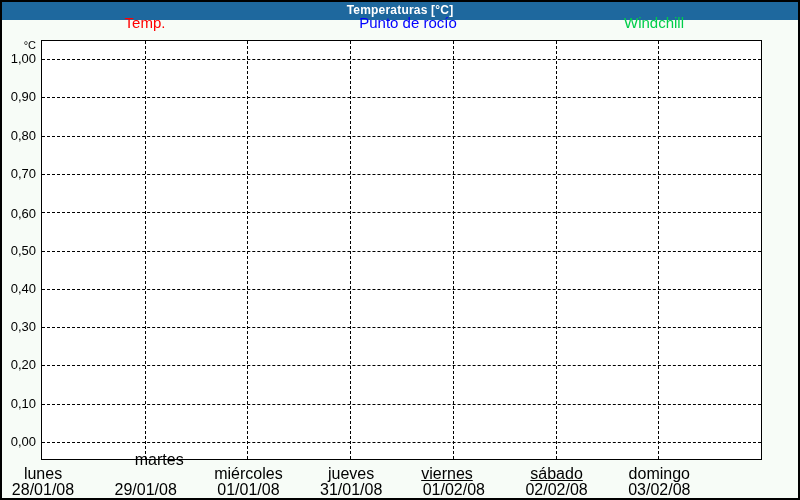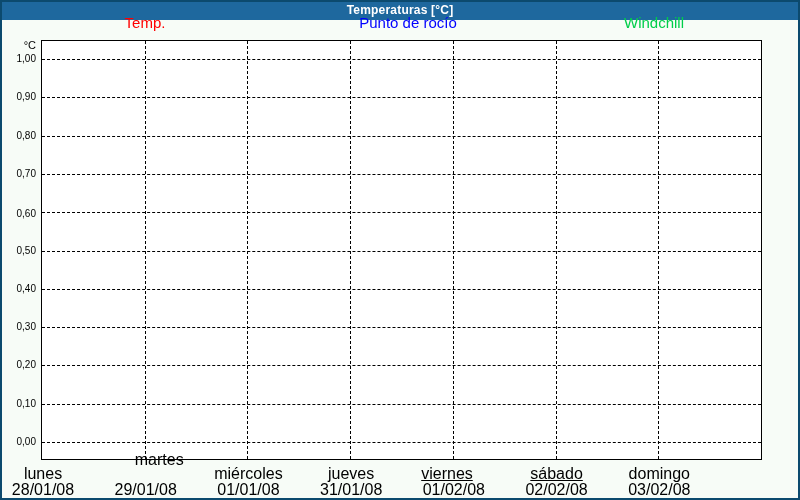--- a/index.html
+++ b/index.html
@@ -1,18 +1,18 @@
 <!DOCTYPE html>
 <html><head>
 <meta charset="utf-8">
 <style>
   html,body{margin:0;padding:0;background:#d0d0d0;}
   .screen{
     position:relative;width:800px;height:500px;overflow:hidden;
-    background:#f7fcf7;border:2px solid #0c4a6e;box-sizing:border-box;
+    background:#f7fcf7;border:2px solid #000000;box-sizing:border-box;
     font-family:"Liberation Sans","DejaVu Sans",sans-serif;
   }
   .titlebar{
     position:absolute;left:-2px;top:-2px;width:800px;height:20px;
     background:#1e689e;color:#ffffff;font-size:12px;font-weight:bold;
     text-align:center;line-height:20px;letter-spacing:0.2px;
   }
   .legend-item{
     position:absolute;top:12px;transform:translateX(-50%);
     font-size:15px;white-space:nowrap;
@@ -28,21 +28,21 @@
   .hgrid{
     position:absolute;left:0;width:719px;height:0;
     border-top:1px dashed #000;
   }
   .vgrid{
     position:absolute;top:0;height:418px;width:0;
     border-left:1px dashed #000;
   }
   .ytick{
     position:absolute;left:0;width:34px;text-align:right;
-    font-size:10px;color:#000;line-height:12px;
+    font-size:13px;color:#000;line-height:12px;
   }
   .xday,.xdate{
     position:absolute;transform:translateX(-50%);
     font-size:16px;color:#000;white-space:nowrap;line-height:13px;
   }
 </style>
 </head>
 <body>
 
 <div class="screen">

